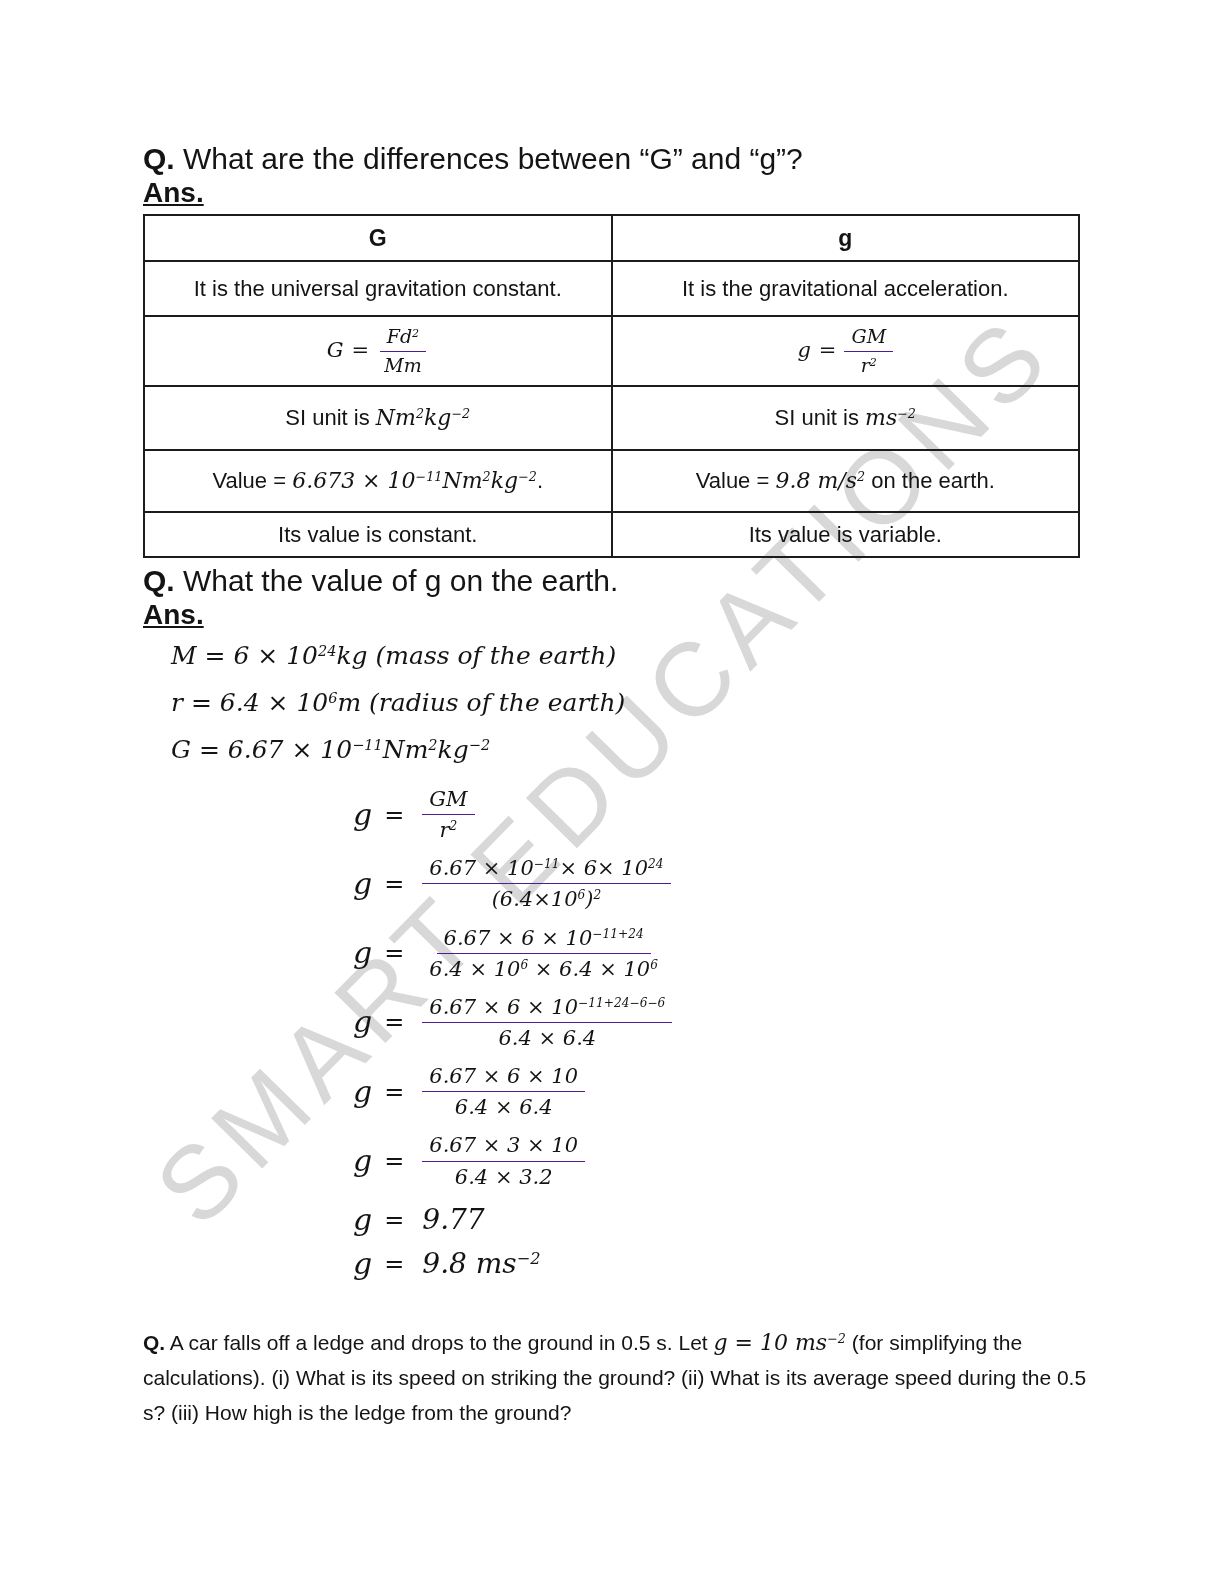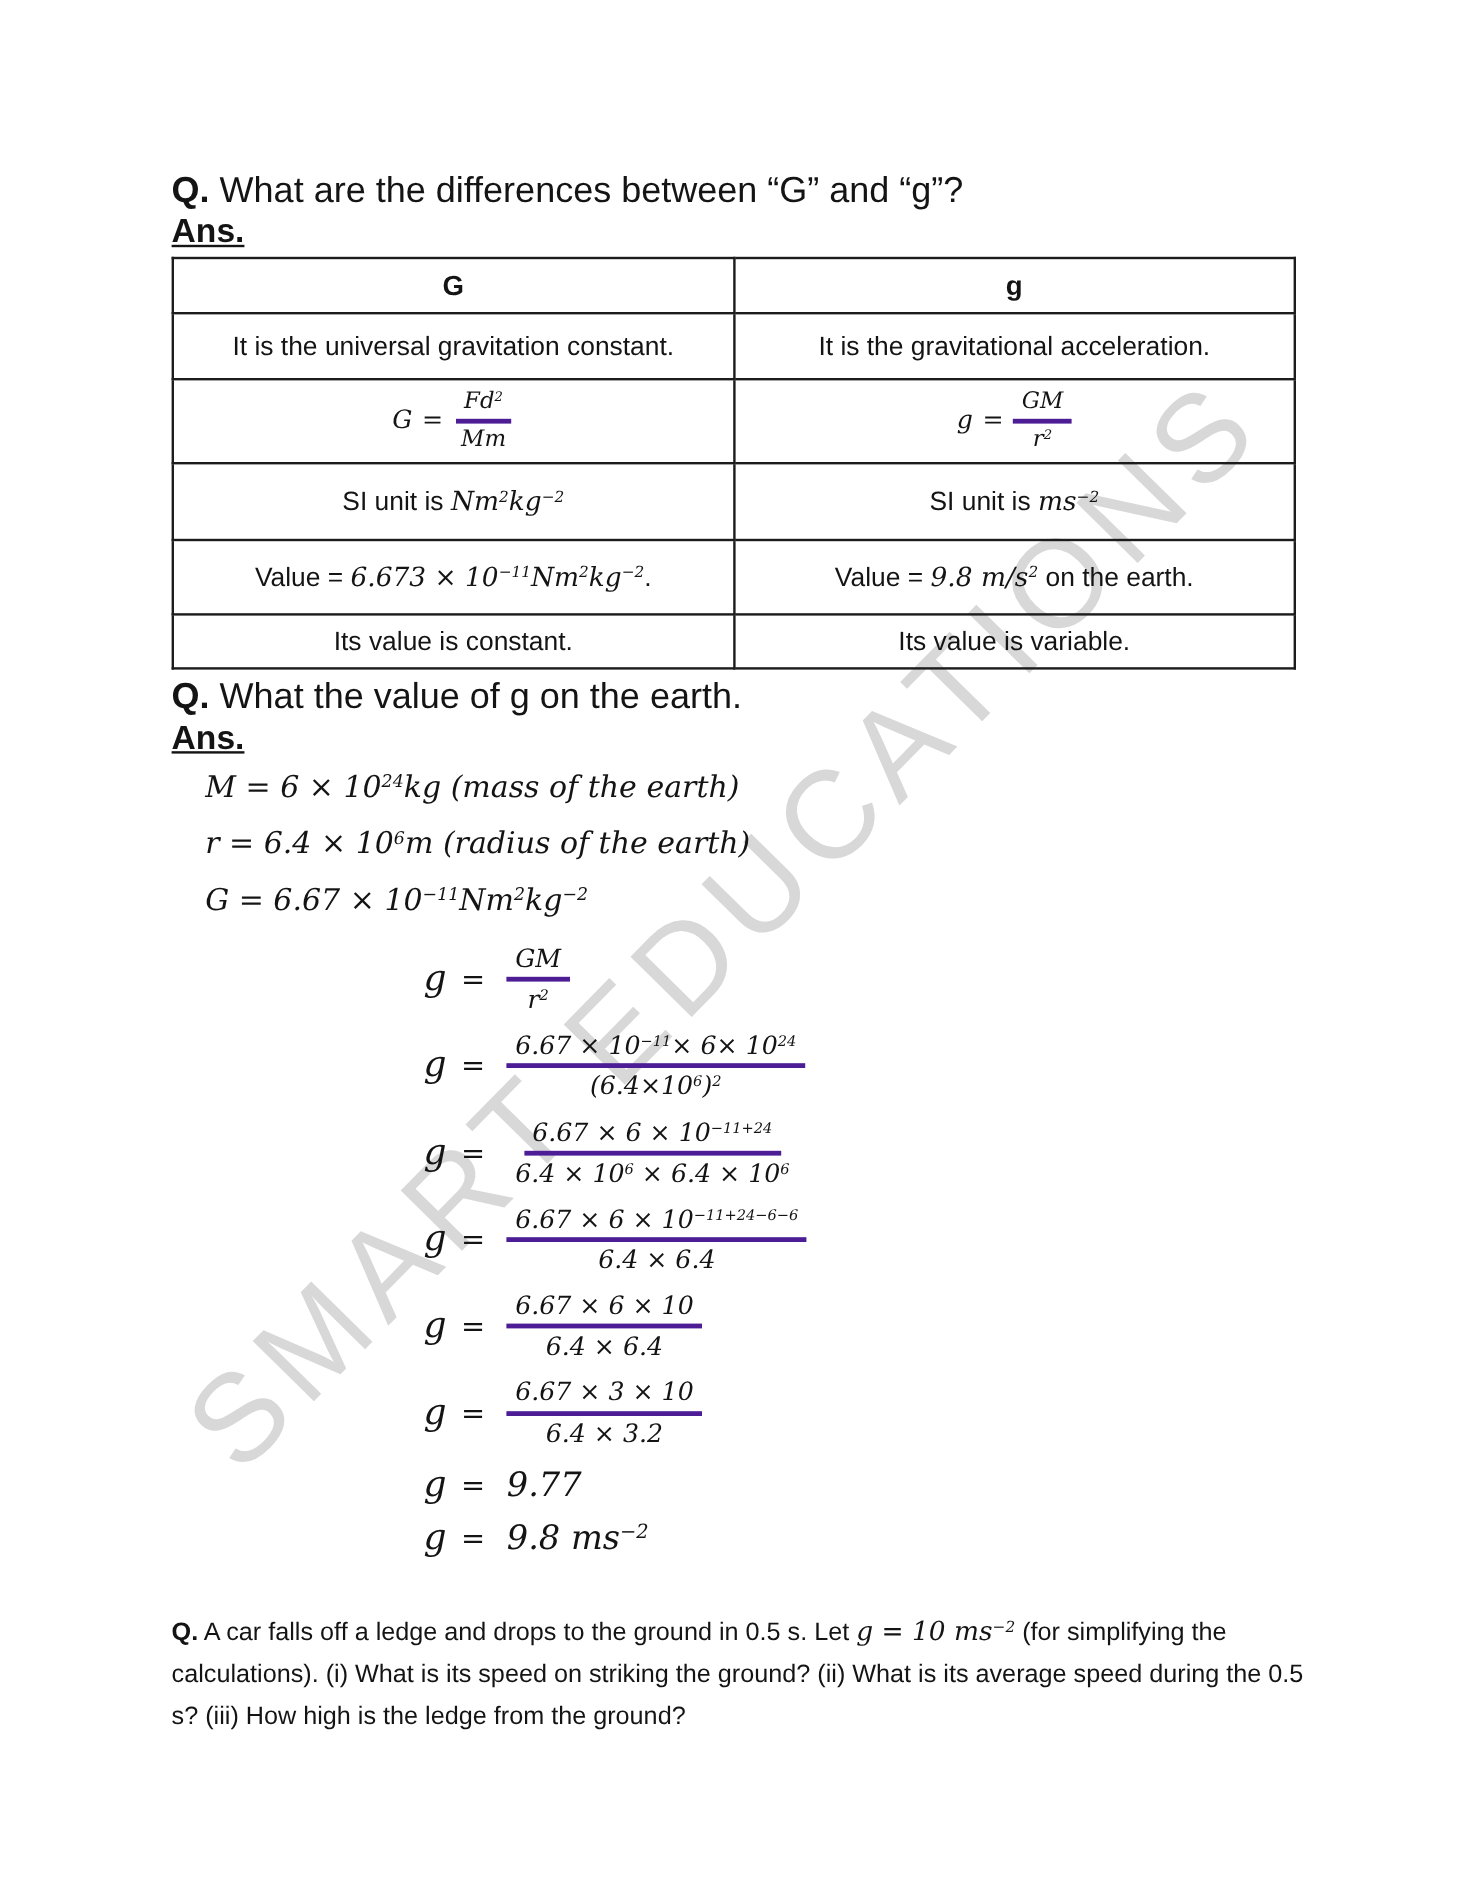--- a/index.html
+++ b/index.html
@@ -50,21 +50,21 @@
   tr.r-head td { height: 44px; font-size: 23px; font-weight: bold; }
   tr.r-desc td { height: 53px; }
   tr.r-form td { height: 68px; }
   tr.r-si   td { height: 62px; }
   tr.r-val  td { height: 60px; }
   tr.r-nat  td { height: 43px; }
   
   .mi { font-family: "DejaVu Serif", serif; font-style: italic; }
   sup { font-size: 0.58em; font-style: inherit; vertical-align: 0.55em; line-height: 0; }
   .frac { display: inline-flex; flex-direction: column; align-items: center; vertical-align: middle; text-align: center; }
-  .frac .num { border-bottom: 4px solid #4c1d95; padding: 0 7px 3px 7px; line-height: 1.15; font-style: italic; }
+  .frac .num { border-bottom: 1px solid #4c1d95; padding: 0 7px 3px 7px; line-height: 1.15; font-style: italic; }
   .frac .den { padding: 3px 7px 0 7px; line-height: 1.15; }
   .cell-form { font-size: 21px; }
   .cell-form .eq { font-family: "DejaVu Serif", serif; font-style: normal; padding: 0 8px; }
   .cell-form .frac { font-size: 19px; }
   
   .given { margin: 14px 0 0 28px; }
   .given .gline { font-size: 25px; line-height: 30px; margin-bottom: 17px; }
   
   .derivation { margin: 22px 0 0 210px; }
   .step { display: flex; align-items: center; margin-bottom: 10px; }

